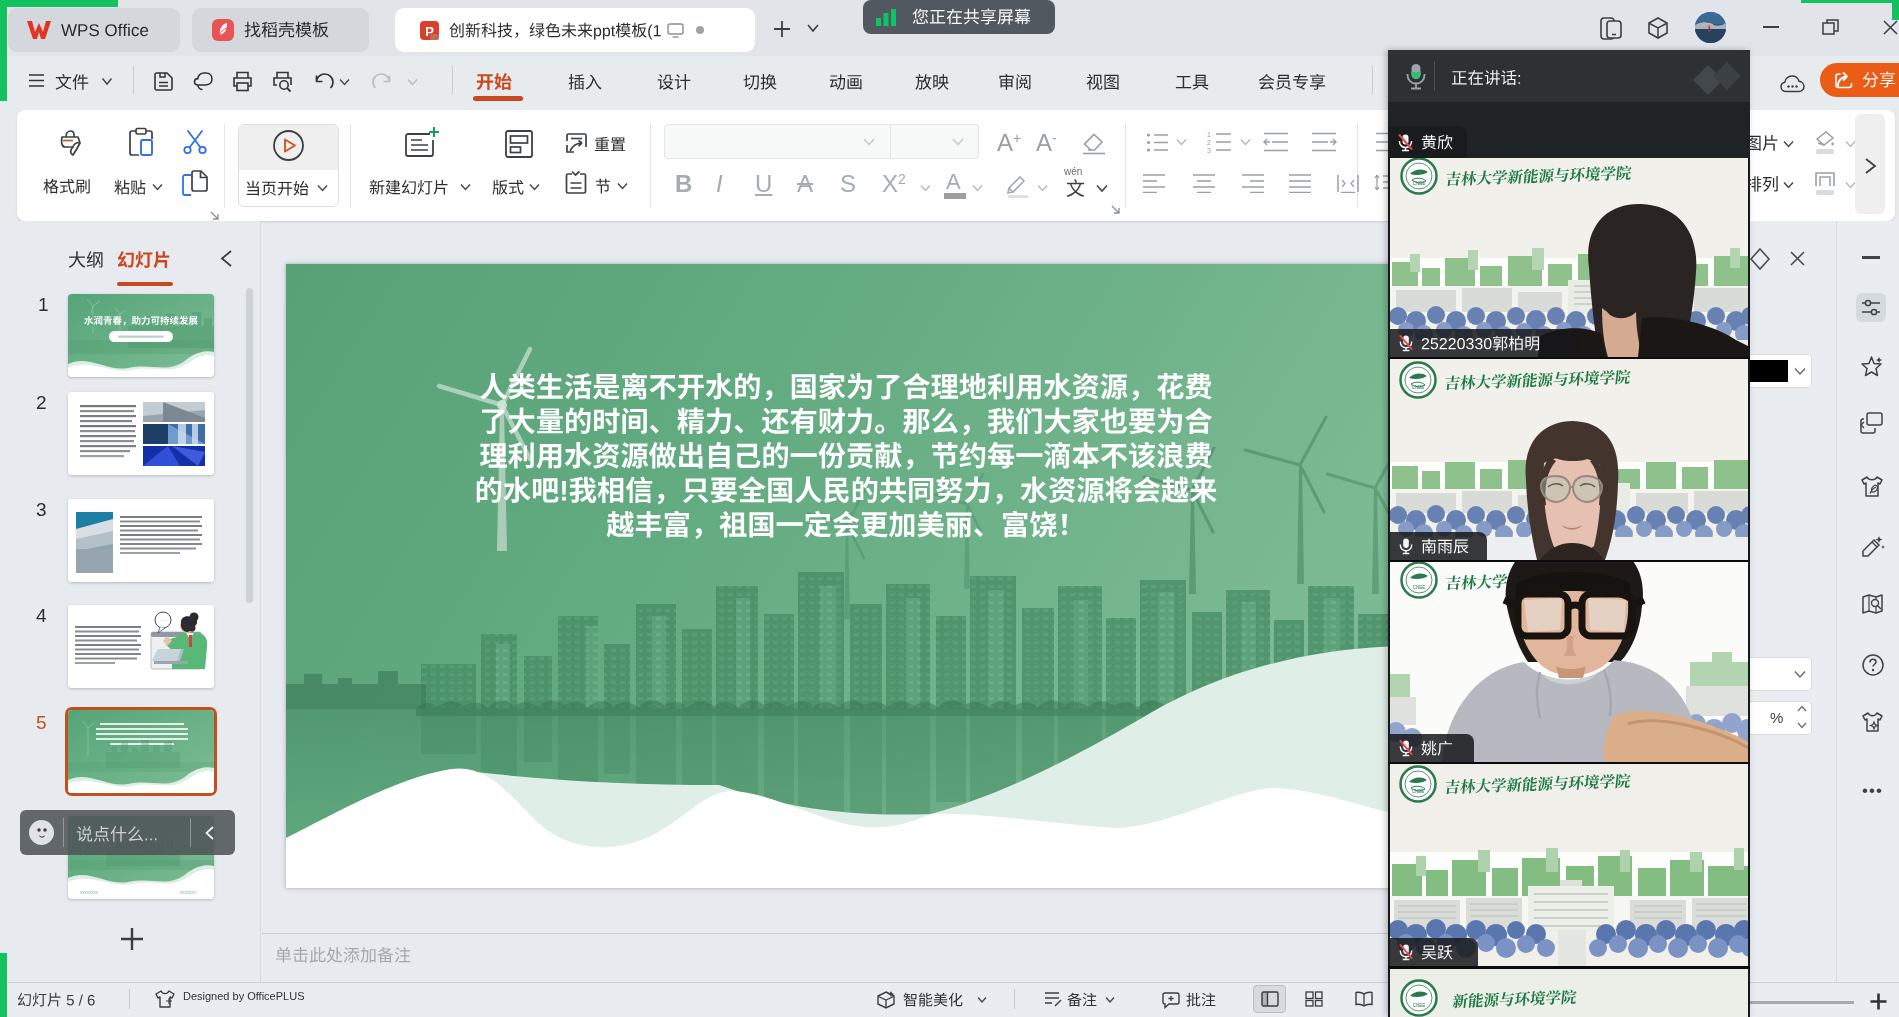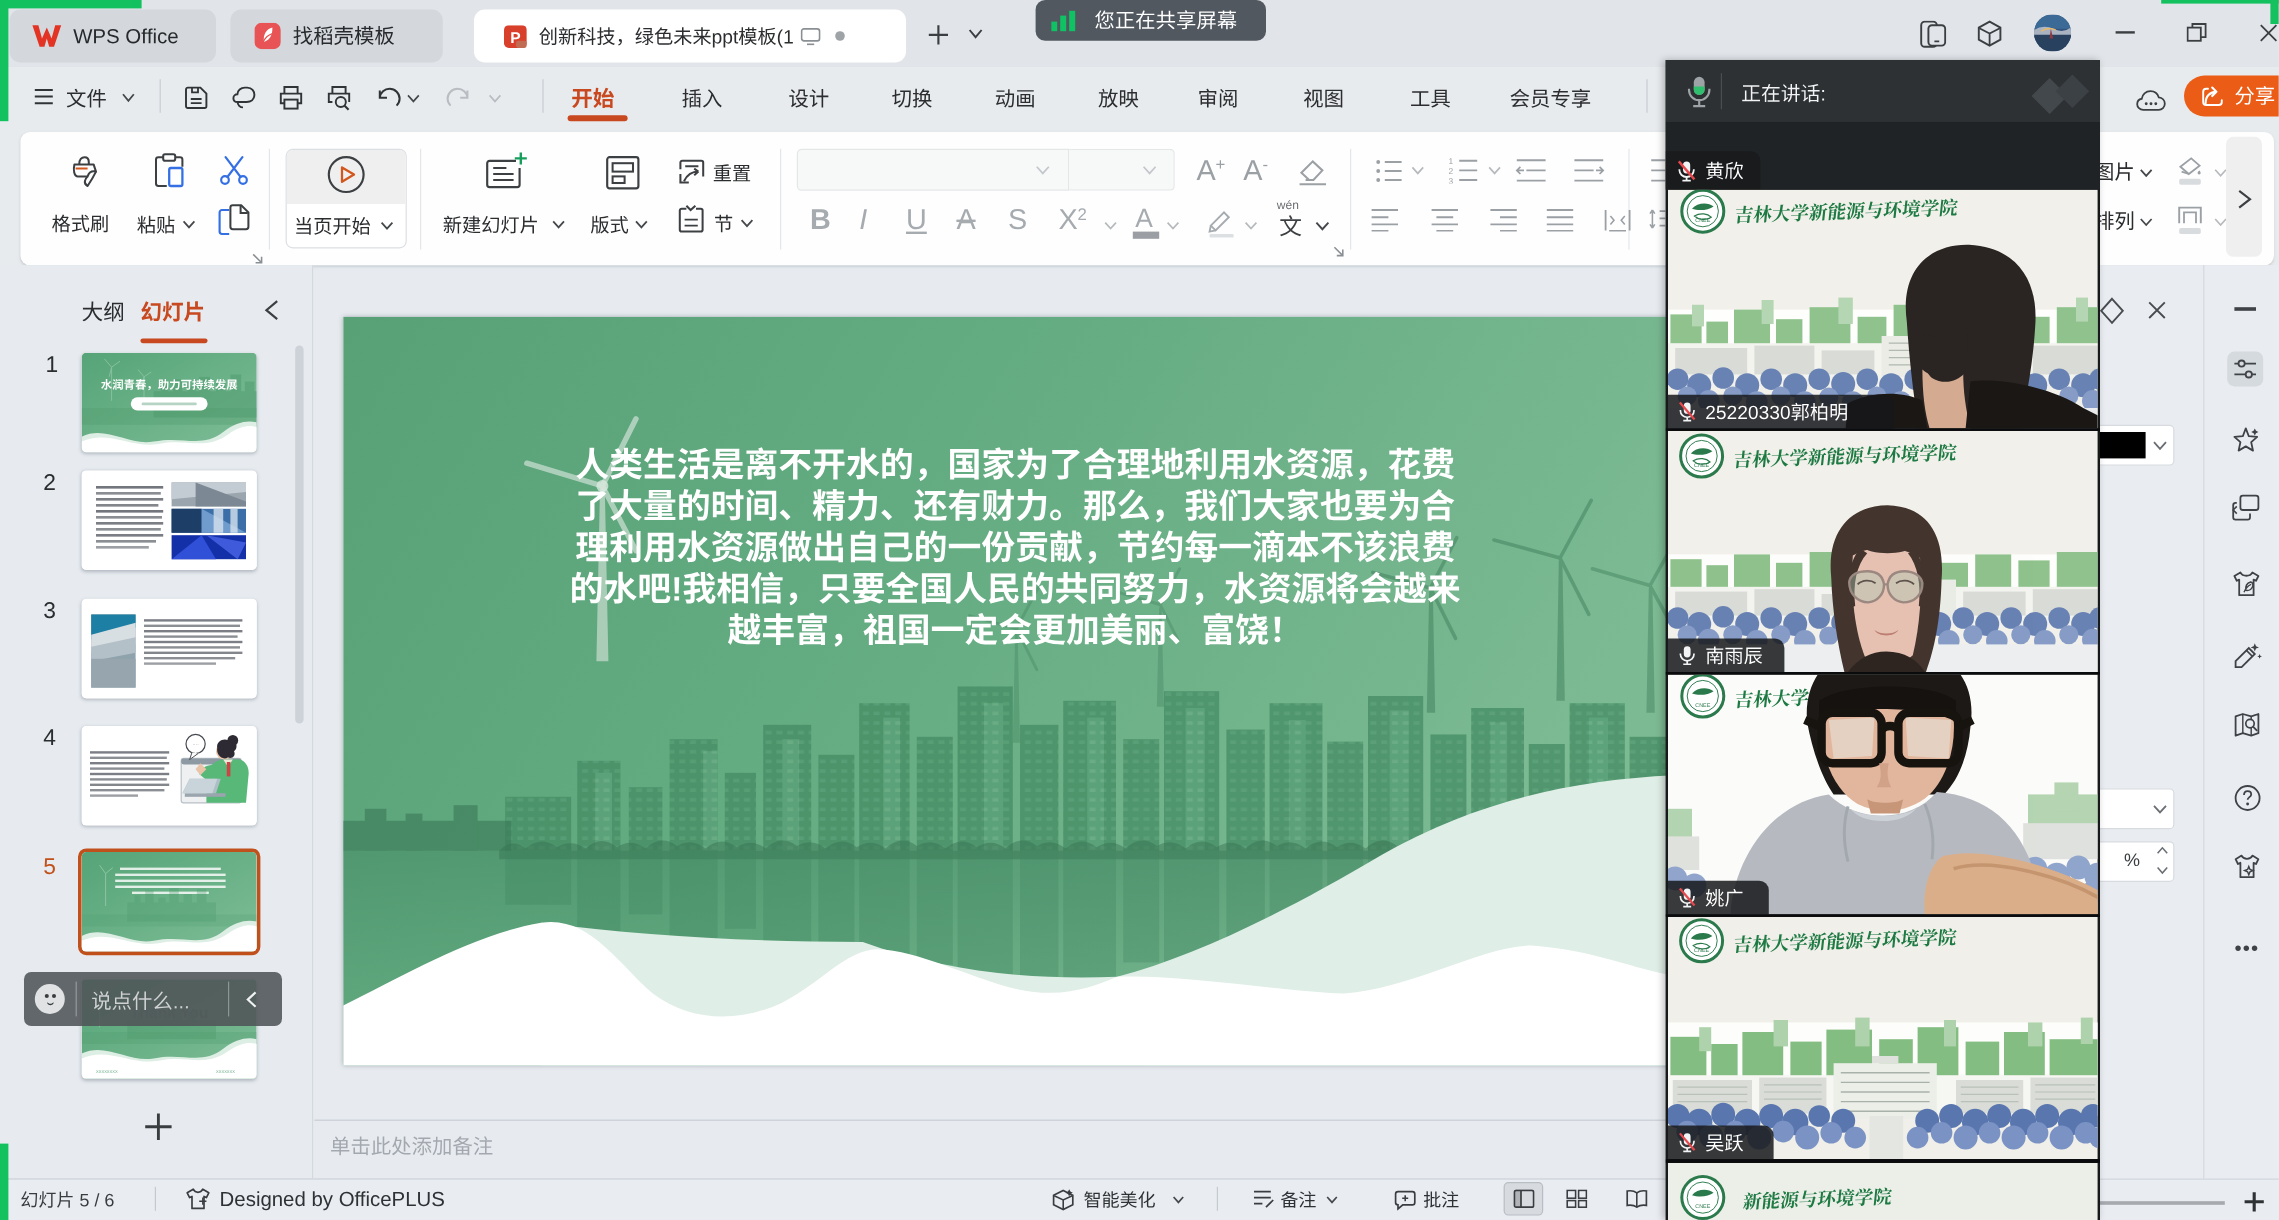--- a/index.html
+++ b/index.html
@@ -1470,21 +1470,21 @@
         </g>
       </svg>
     </div>
   <div class="abs" style="left:129px;top:989px;width:1px;height:20px;background:#c5cad0;"></div>
   <div class="abs" style="left:153px;top:989px;">
     <svg width="24" height="21" viewBox="0 0 24 21">
       <path d="M8 2 L3 5 L5 9 L7 8 L7 18 H17 L17 8 L19 9 L21 5 L16 2 C15 4 13.5 4.6 12 4.6 C10.5 4.6 9 4 8 2 Z" fill="none" stroke="#3a3d40" stroke-width="1.4" stroke-linejoin="round"></path>
       <path d="M13 12 L19 12 M16 9 L16 15" stroke="#3a3d40" stroke-width="1.2"></path>
     </svg>
   </div>
-  <div class="abs" style="left:183px;top:990px;font-size:17px;color:#2f3235;">Designed by OfficePLUS</div>
+  <div class="abs" style="left:183px;top:990px;font-size:11px;color:#2f3235;">Designed by OfficePLUS</div>
   <div class="abs" style="left:875px;top:990px;">
     <svg width="22" height="20" viewBox="0 0 22 20">
       <path d="M11 2 L19 6 L19 14 L11 18 L3 14 L3 6 Z" fill="none" stroke="#3a3d40" stroke-width="1.4"></path>
       <path d="M3.5 6.5 L11 10 L18.5 6.5 M11 10 V17.5" fill="none" stroke="#3a3d40" stroke-width="1.3"></path>
       <path d="M16 1 L17 3 L19 4 L17 5 L16 7 L15 5 L13 4 L15 3 Z" fill="#3a3d40"></path>
     </svg>
   </div>
   <div class="abs" style="left:903px;top:990px;">
       <svg width="62" height="21" style="overflow:visible">
         <g fill="#2f3235">

